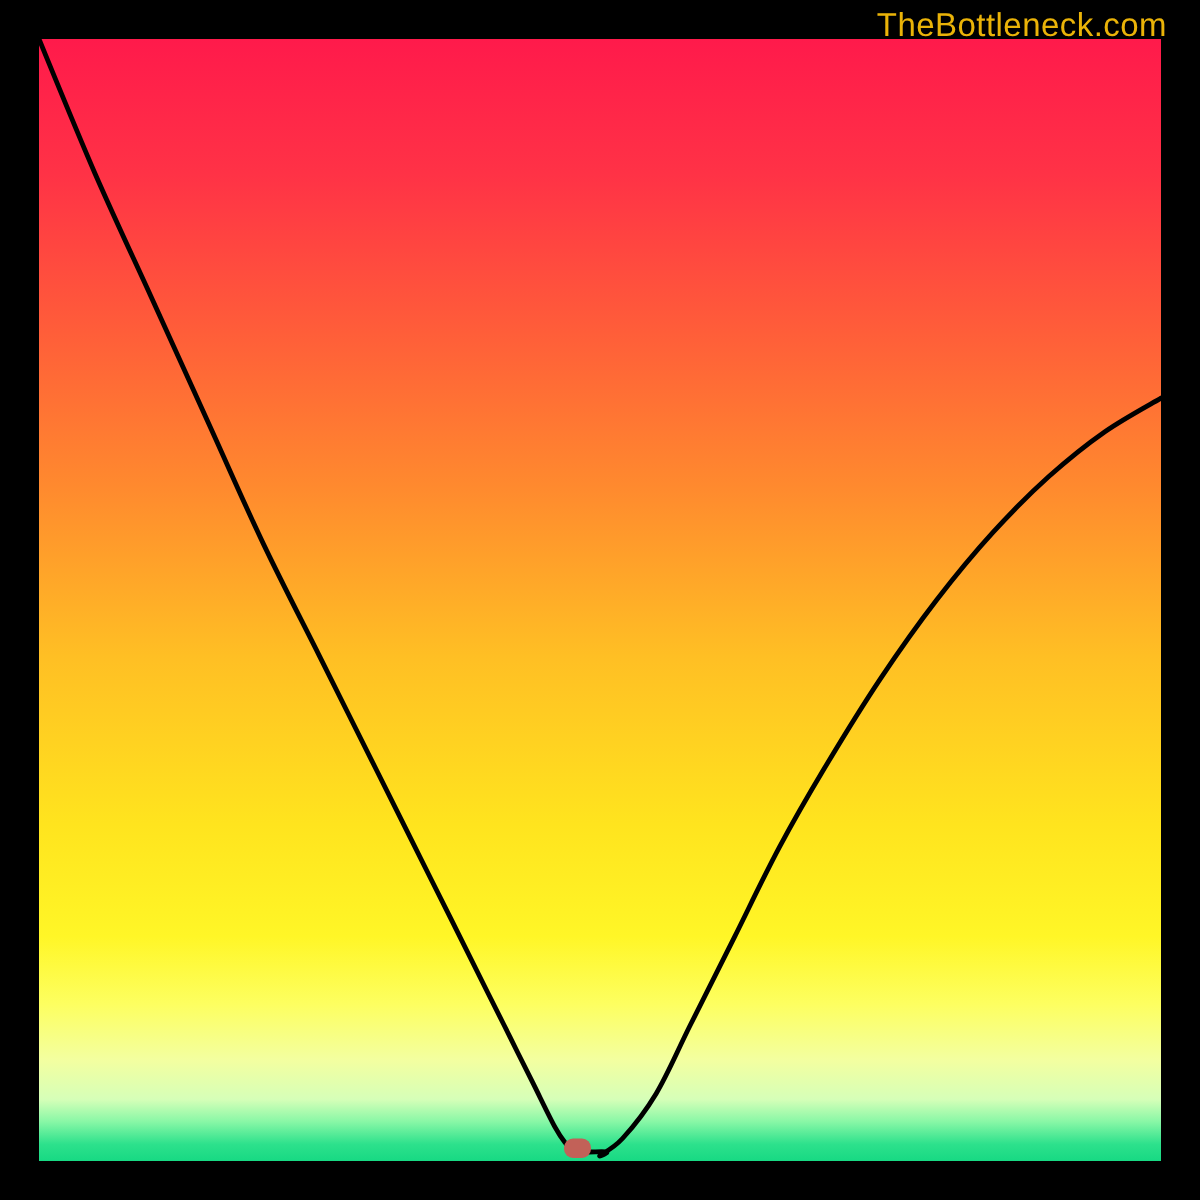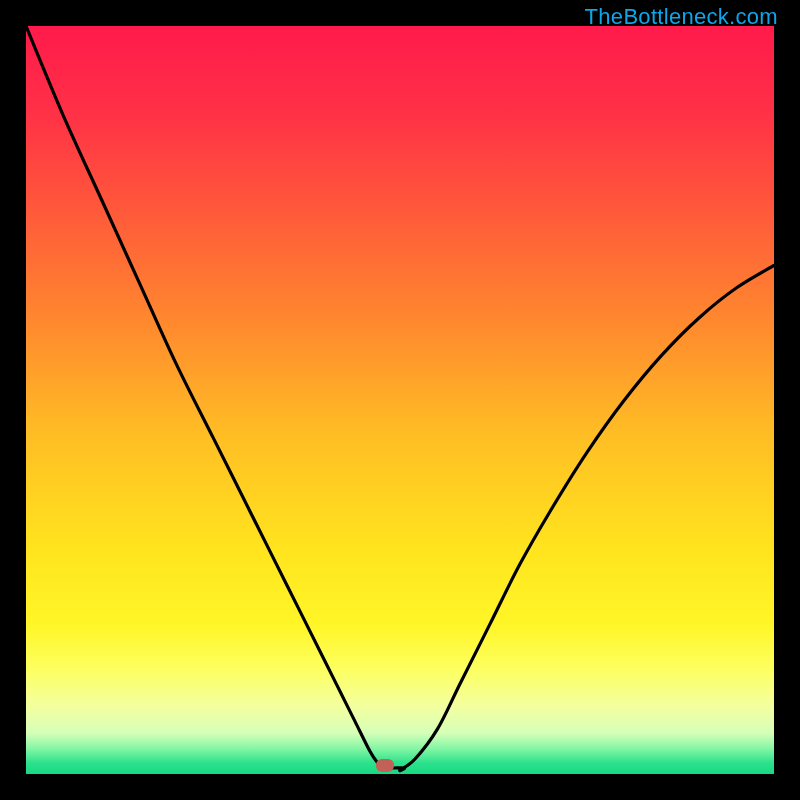--- a/index.html
+++ b/index.html
@@ -14,21 +14,21 @@
   .stage {
     position: relative;
     width: 800px;
     height: 800px;
     background: #000;
   }
   .watermark {
     position: absolute;
     top: 4px;
     right: 22px;
-    color: #0ea5e9;
+    color: #eab308;
     font-size: 22px;
     font-weight: 500;
     letter-spacing: 0.3px;
     z-index: 5;
     user-select: none;
   }
   svg.plot {
     position: absolute;
     left: 26px;
     top: 26px;

